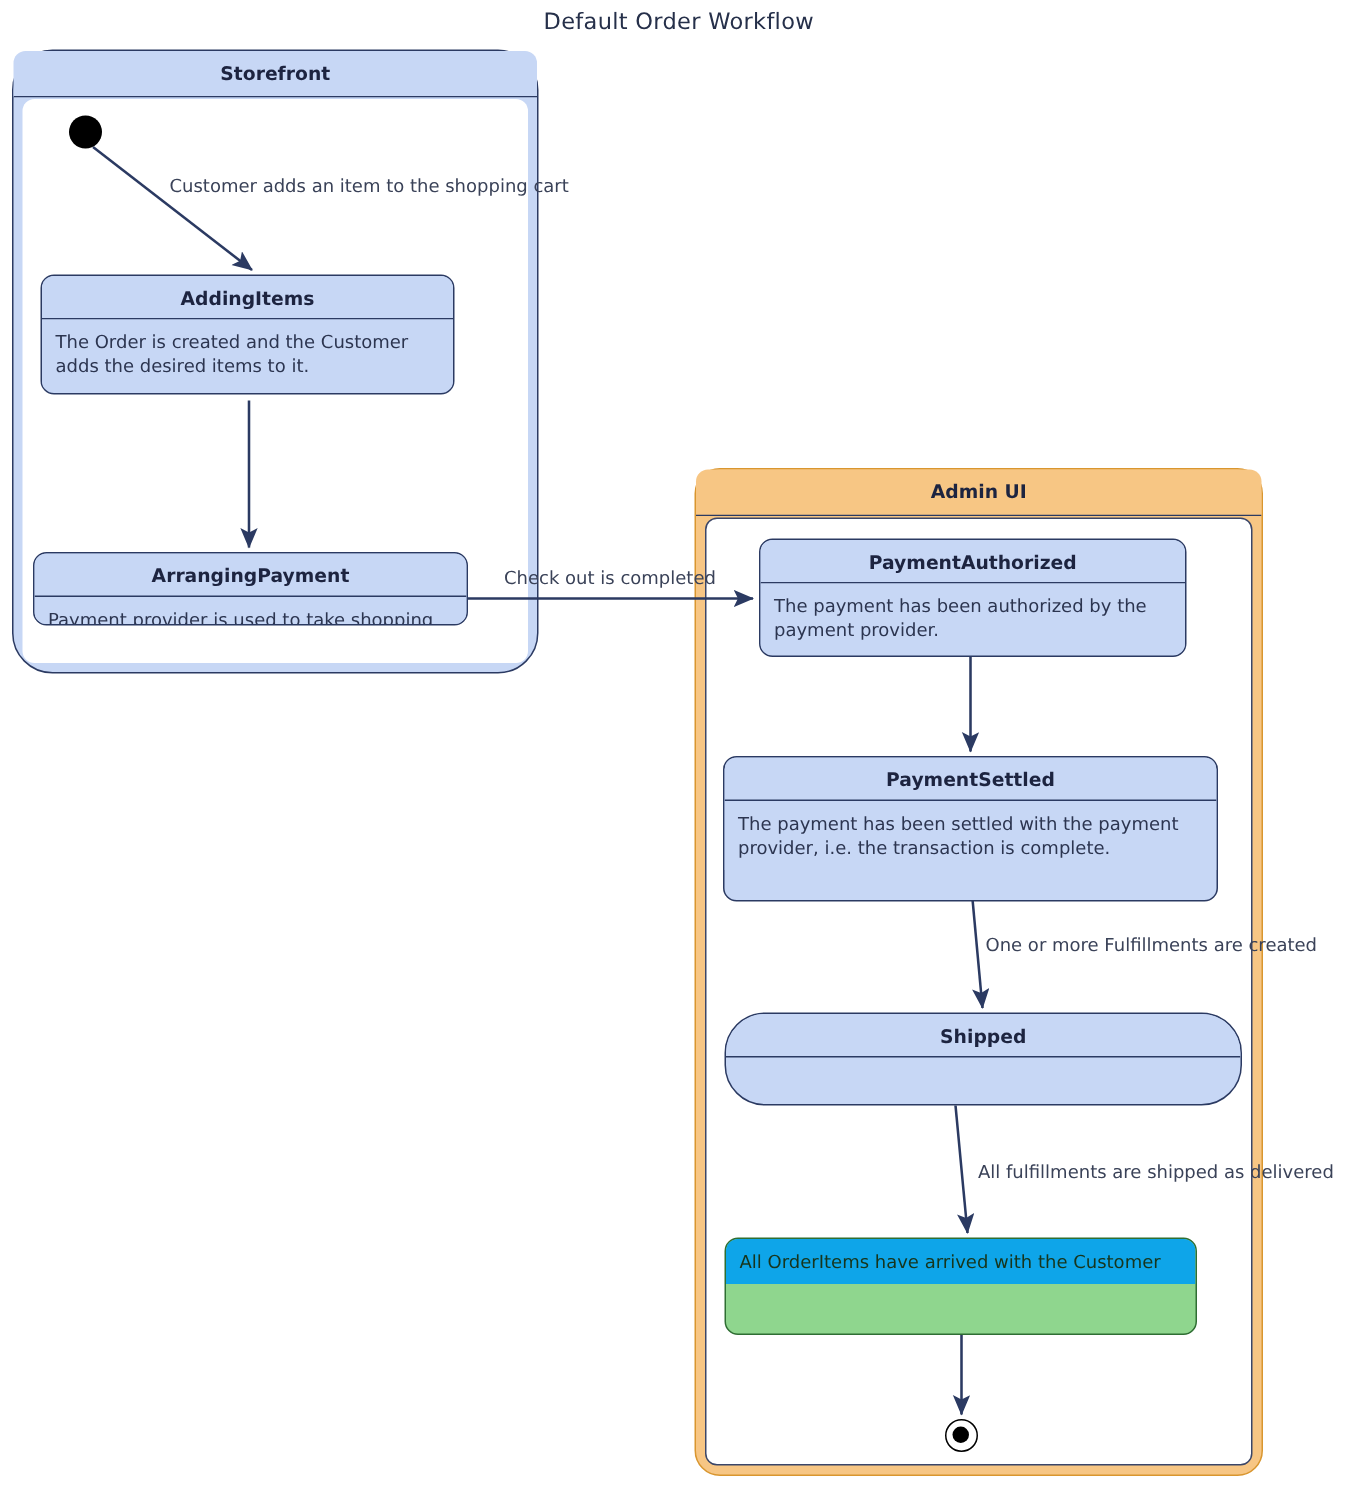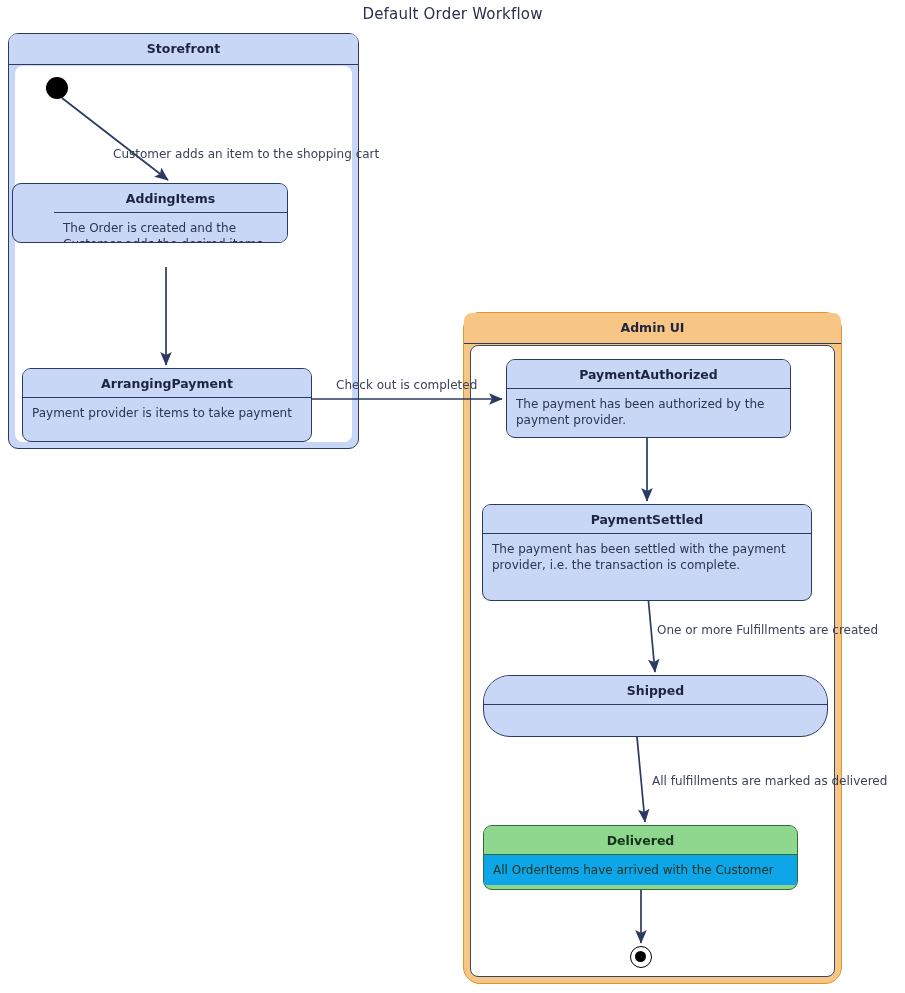--- a/index.html
+++ b/index.html
@@ -56,21 +56,21 @@
     background: #ffffff;
     border-radius: 8px;
     box-sizing: border-box;
   }
   .composite.blue { background: #c7d7f5; }
   .composite.blue > .comp-header { background: #c7d7f5; }
   .composite.orange { background: #f7c684; border-color: #d9962f; }
   .composite.orange > .comp-header { background: #f7c684; border-bottom-color: #2b3a62; }
   .composite.orange > .comp-body { border: 1px solid #3b4668; background:#fff; }
 
-  #storefront-container { left: 8px; top: 33px; width: 351px; height: 416px; }
+  #storefront-container { left: 8px; top: 33px; width: 351px; height: 416px; border-radius: 27px; }
   #adminui-container   { left: 463px; top: 312px; width: 379px; height: 672px; border-radius: 17px; }
 
   
   .state {
     position: absolute;
     box-sizing: border-box;
     border: 1.5px solid #2b3a62;
     border-radius: 9px;
     background: #c7d7f5;
     overflow: hidden;
@@ -90,22 +90,22 @@
     font-size: 12px;
     color: #2c3550;
     padding: 7px 9px 7px 9px;
     line-height: 16px;
     background: #c7d7f5;
   }
   .state.green { background: #8fd68e; border-color: #2f6e33; }
   .state.green .state-name { background: #8fd68e; border-bottom-color: #2f6e33; color:#15331a; }
   .state.green .state-desc { background: #0ea5e9; color: #17351c; }
 
-  #state-addingitems      { left: 12px;  top: 183px; width: 276px; height: 60px; padding-left: 41px; }
-  #state-arrangingpayment { left: 22px;  top: 368px; width: 290px; height: 74px; }
+  #state-addingitems      { left: 27px;  top: 183px; width: 276px; height: 80px; }
+  #state-arrangingpayment { left: 22px;  top: 368px; width: 290px; height: 49px; }
   #state-paymentauthorized{ left: 506px; top: 359px; width: 285px; height: 79px; }
   #state-paymentsettled   { left: 482px; top: 504px; width: 330px; height: 97px; }
   #state-shipped          { left: 483px; top: 675px; width: 345px; height: 62px; border-radius: 27px; }
   #state-delivered        { left: 483px; top: 825px; width: 315px; height: 65px; }
 
   
   .initial-state {
     position: absolute;
     width: 22px; height: 22px;
     border-radius: 50%;
@@ -136,21 +136,21 @@
     left: 0; top: 0;
     width: 905px; height: 993px;
     pointer-events: none;
   }
   .edge-label {
     position: absolute;
     font-size: 12px;
     color: #3a4258;
     white-space: nowrap;
   }
-  #label-t1 { left: 113px; top: 147px; }
+  #label-t1 { left: 113px; top: 117px; }
   #label-t2 { left: 336px; top: 378px; }
   #label-t3 { left: 657px; top: 623px; }
   #label-t4 { left: 652px; top: 774px; }
 </style>
 </head>
 <body>
 
 <div id="diagram-root">
 
   <div class="diagram-title">Default Order Workflow</div>
@@ -183,47 +183,46 @@
     <path d="M647,585 L655,672" fill="none" stroke="#2b3a62" stroke-width="1.7" marker-end="url(#arrowhead)"></path>
 
     <path d="M637,737 L645,822" fill="none" stroke="#2b3a62" stroke-width="1.7" marker-end="url(#arrowhead)"></path>
 
     <path d="M641,890 L641,943" fill="none" stroke="#2b3a62" stroke-width="1.7" marker-end="url(#arrowhead)"></path>
   </svg>
 
   <div class="edge-label" id="label-t1">Customer adds an item to the shopping cart</div>
   <div class="edge-label" id="label-t2">Check out is completed</div>
   <div class="edge-label" id="label-t3">One or more Fulfillments are created</div>
-  <div class="edge-label" id="label-t4">All fulfillments are marked as delivered</div>
+  <div class="edge-label" id="label-t4">All fulfillments are shipped as delivered</div>
 
   <div class="initial-state" id="initial-state-storefront"></div>
   <div class="final-state" id="final-state-adminui"></div>
 
   <div class="state" id="state-addingitems">
     <div class="state-name">AddingItems</div>
     <div class="state-desc">The Order is created and the Customer adds the desired items to it.</div>
   </div>
 
   <div class="state" id="state-arrangingpayment">
     <div class="state-name">ArrangingPayment</div>
-    <div class="state-desc">Payment provider is items to take payment</div>
+    <div class="state-desc">Payment provider is used to take shopping</div>
   </div>
 
   <div class="state" id="state-paymentauthorized">
     <div class="state-name">PaymentAuthorized</div>
     <div class="state-desc">The payment has been authorized by the payment provider.</div>
   </div>
 
   <div class="state" id="state-paymentsettled">
     <div class="state-name">PaymentSettled</div>
     <div class="state-desc">The payment has been settled with the payment provider, i.e. the transaction is complete.</div>
   </div>
 
   <div class="state" id="state-shipped">
     <div class="state-name">Shipped</div>
   </div>
 
   <div class="state green" id="state-delivered">
-    <div class="state-name">Delivered</div>
     <div class="state-desc">All OrderItems have arrived with the Customer</div>
   </div>
 
 </div>
 
 </body></html>

